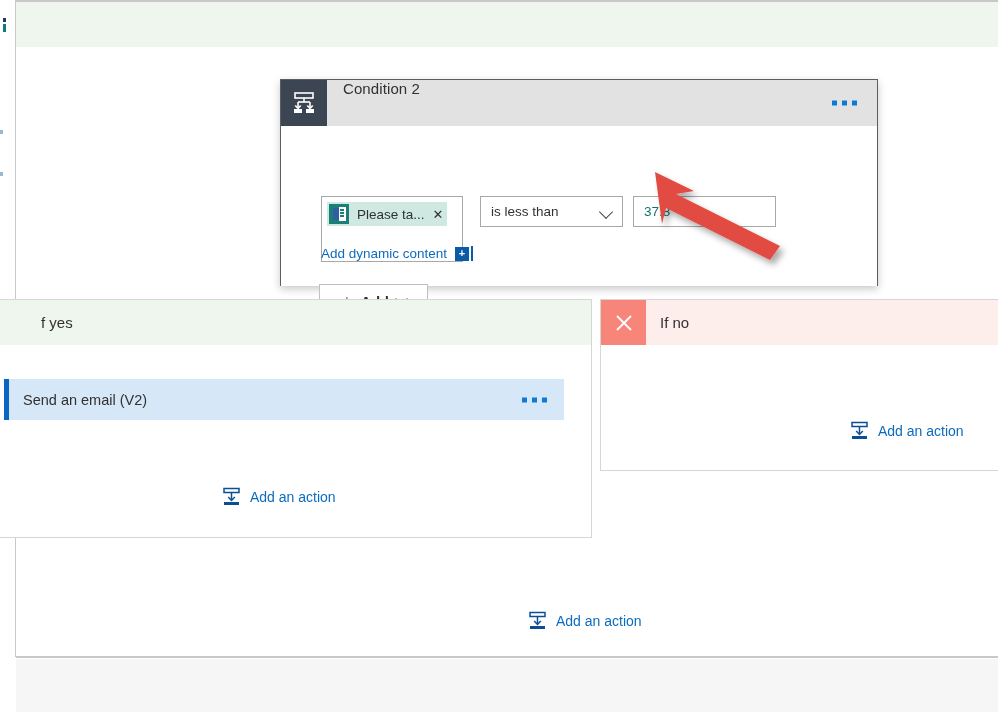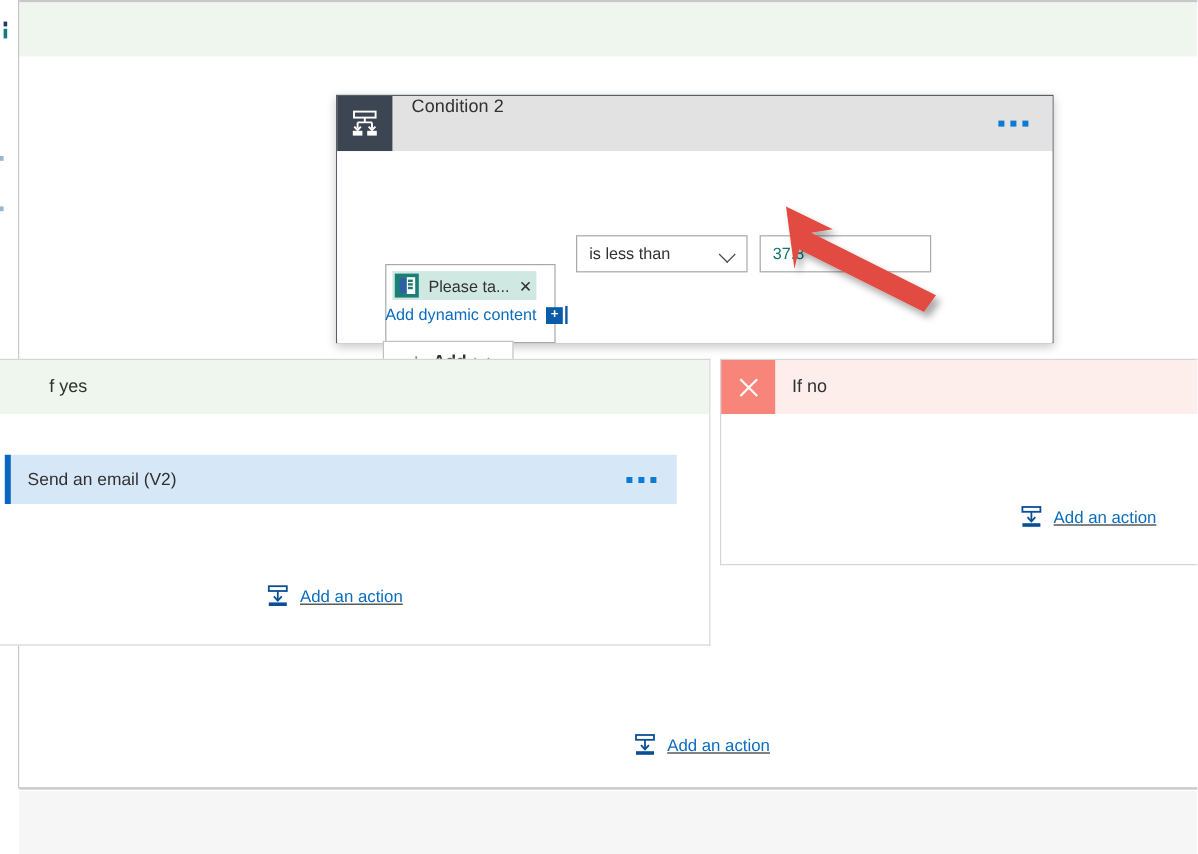--- a/index.html
+++ b/index.html
@@ -126,21 +126,20 @@
     left: 40px; top: 70px;
     display: flex;
     align-items: flex-start;
   }
   .token-box {
     width: 142px; height: 66px;
     border: 1px solid #a8a8a8;
     background: #ffffff;
     box-sizing: border-box;
     position: relative;
-    margin-top: 24px;
   }
   .token-chip {
     position: absolute;
     left: 5px; top: 5px;
     height: 24px;
     background: #cfe8e2;
     display: flex; align-items: center;
     padding-right: 4px;
   }
   .token-chip-icon {
@@ -176,21 +175,21 @@
   .token-chip-x {
     font-size: 13px;
     color: #323130;
     margin-left: 8px;
     cursor: pointer;
     line-height: 1;
   }
 
   .dyn-link-row {
     position: absolute;
-    left: 40px; top: 129px;
+    left: 40px; top: 120px;
     display: flex; align-items: center;
   }
   .dyn-link {
     color: #0b6cbf;
     font-size: 13.5px;
     cursor: pointer;
   }
   .dyn-plus {
     width: 14px; height: 14px;
     background: #0b5ca8;
@@ -318,21 +317,20 @@
     transform: translateY(-50%);
     display: flex; gap: 5px;
   }
   .action-ellipsis i { width: 5px; height: 5px; background: #0b7bd6; display: block; }
 
   
   .add-action {
     position: absolute;
     display: flex; align-items: center;
     cursor: pointer;
-    text-decoration: underline;
   }
   .add-action .aa-label {
     color: #0b6cbf;
     font-size: 14px;
     margin-left: 9px;
   }
   .aa-yes    { left: 222px; top: 487px; }
   .aa-no     { left: 850px; top: 421px; }
   .aa-bottom { left: 528px; top: 611px; }
 

